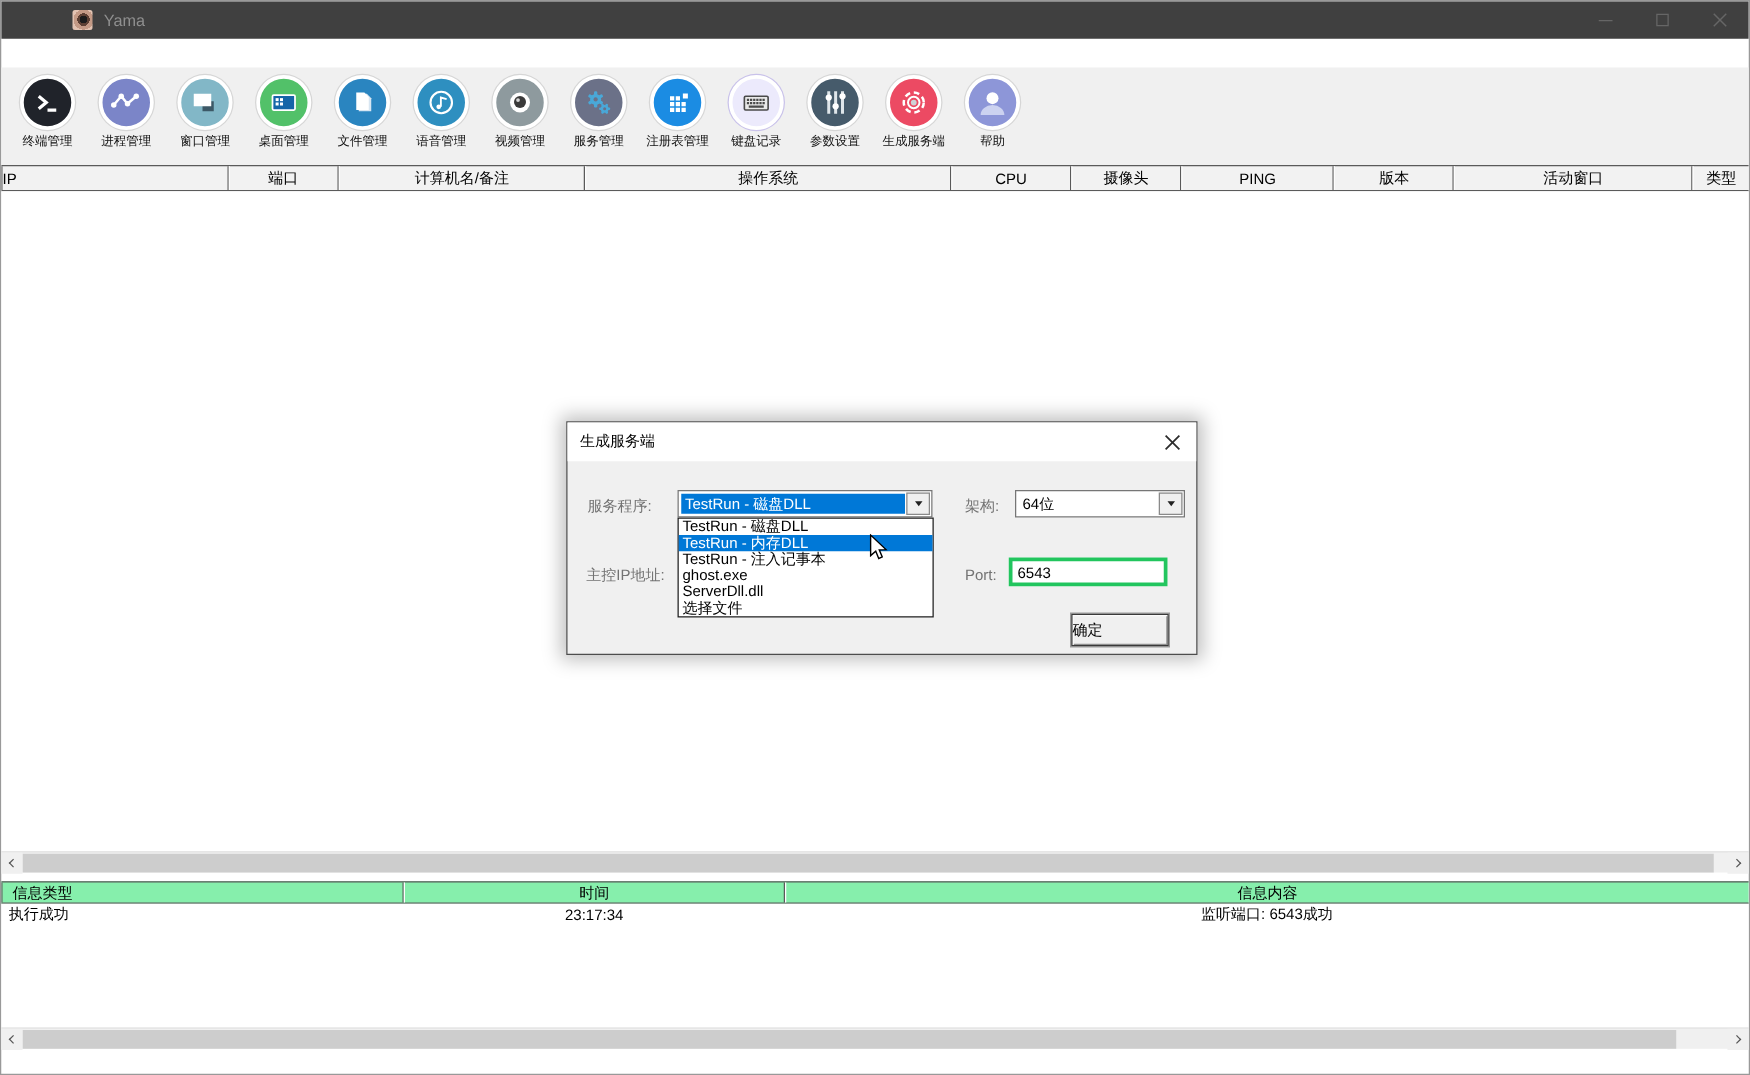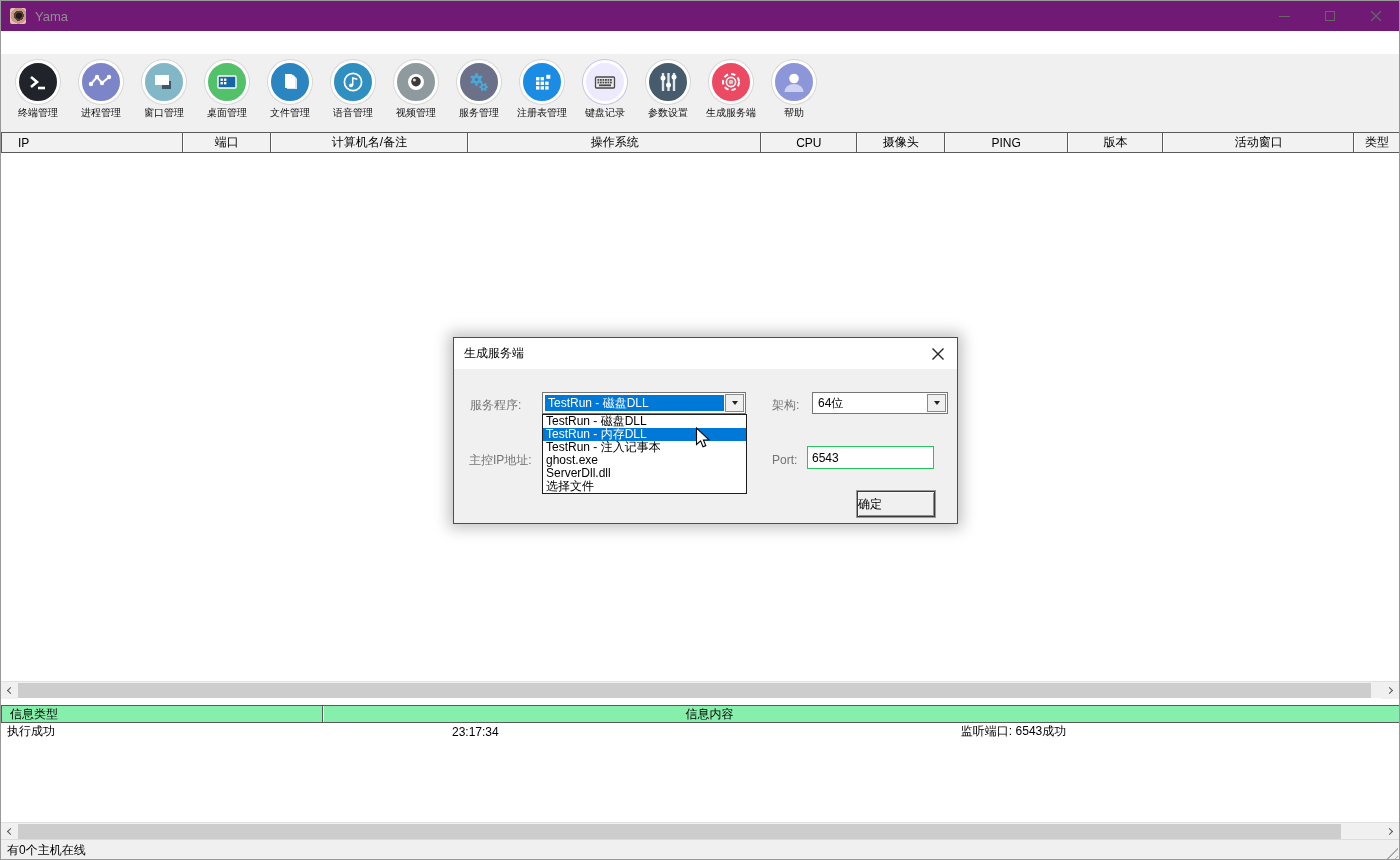--- a/index.html
+++ b/index.html
@@ -1,21 +1,21 @@
 <!DOCTYPE html>
 <html><head>
 <meta charset="utf-8">
 <style>
   * { margin:0; padding:0; box-sizing:border-box; }
   html,body { width:1400px; height:860px; }
   body { font-family:"Liberation Sans","DejaVu Sans",sans-serif; font-size:12px; color:#000; background:#fff; }
   .window { position:relative; width:1400px; height:860px; background:#fff; border:1px solid #999; overflow:hidden; }
 
   
-  .titlebar { position:absolute; left:0; top:0; width:100%; height:30px; background:#701a75; display:flex; align-items:center; }
+  .titlebar { position:absolute; left:0; top:0; width:100%; height:30px; background:#404040; display:flex; align-items:center;padding-left:48px; }
   .app-icon { width:16px; height:16px; margin-left:9px; border-radius:2px;
     background: radial-gradient(circle at 55% 48%, #1c1c1c 0 3px, #5d4034 3px 5px, #c49a86 5px 8px, #e3c3b2 8px); }
   .app-title { margin-left:9px; color:#8f8f8f; font-size:13px; }
   .winbtns { margin-left:auto; display:flex; height:30px; }
   .winbtn { width:46px; height:30px; display:flex; align-items:center; justify-content:center; cursor:default; }
   .glyph-min { width:11px; height:1px; background:#666; display:block; }
   .glyph-max { width:10px; height:10px; border:1px solid #666; display:block; }
 
   
   .menubar { position:absolute; left:0; top:30px; width:100%; height:22px; background:#fff; display:flex; align-items:center; border-bottom:1px solid #e8e8e8; }
@@ -23,21 +23,21 @@
 
   
   .toolbar { position:absolute; left:0; top:53px; width:100%; height:78px; background:#f0f0f0; display:flex; align-items:flex-start; padding:6px 0 0 12px; gap:13px; }
   .tool { display:flex; flex-direction:column; align-items:center; min-width:50px; cursor:default; }
   .tool-circle { width:44px; height:44px; border-radius:50%; border:3px solid #fff; box-shadow:0 0 0 1px #d6d6d6; display:flex; align-items:center; justify-content:center; }
   .tool-label { margin-top:2px; font-size:10px; white-space:nowrap; color:#111; }
 
   
   .grid-header { position:absolute; left:0; top:131px; width:100%; height:21px; display:flex; background:#f2f2f2; border-top:1px solid #5a5a5a; border-bottom:1px solid #5a5a5a; }
   .grid-header .cell { height:19px; border-right:1px solid #5a5a5a; border-left:1px solid #fdfdfd; display:flex; align-items:center; justify-content:center; overflow:hidden; }
-  .grid-header .cell.first { justify-content:flex-start; padding-left:16px; border-left:1px solid #5a5a5a; }
+  .grid-header .cell.first { justify-content:flex-start; padding-left:0; border-left:1px solid #5a5a5a; }
   .grid-body { position:absolute; left:0; top:152px; width:100%; height:528px; background:#fff; }
 
   
   .hscroll { position:absolute; left:0; width:100%; height:17px; background:#f0f0f0; }
   .hs1 { top:680px; border-top:1px solid #e2e2e2; }
   .hs2 { top:821px; border-top:1px solid #e2e2e2; }
   .sbtn { position:absolute; top:0; width:17px; height:17px; display:flex; align-items:center; justify-content:center; background:#f0f0f0; }
   .sbtn.left { left:0; } .sbtn.right { right:0; }
   .chev { width:5px; height:5px; border-left:1.6px solid #555; border-bottom:1.6px solid #555; display:block; }
   .chev.l { transform:rotate(45deg); margin-left:2px; }
@@ -68,21 +68,21 @@
   .dlg-close { position:absolute; right:11px; top:8px; width:16px; height:16px; display:flex; align-items:center; justify-content:center; }
   .lbl { position:absolute; font-size:12px; color:#737373; white-space:nowrap; }
   .combo { position:absolute; height:22px; background:#fff; border:1px solid #767676; }
   .combo .val { position:absolute; left:2px; top:2px; bottom:2px; right:21px; display:flex; align-items:center; padding-left:3px; white-space:nowrap; overflow:hidden; }
   .combo .val.sel { background:#0078d7; color:#fff; }
   .combo .drop { position:absolute; right:1px; top:1px; bottom:1px; width:19px; background:#f0f0f0; border:1px solid #8a8a8a; display:flex; align-items:center; justify-content:center; }
   .tri { width:0; height:0; border-left:3.5px solid transparent; border-right:3.5px solid transparent; border-top:4.5px solid #222; }
   .listbox { position:absolute; left:88px; top:76px; width:205px; background:#fff; border:1px solid #1c1c1c; z-index:5; }
   .listbox .li { height:13px; line-height:13px; padding-left:3px; white-space:nowrap; font-size:12px; }
   .listbox .li.hl { background:#0078d7; color:#fff; }
-  .txt { position:absolute; height:23px; border:1px solid #22c55e; background:#fff; font-family:inherit; font-size:12px; padding-left:4px; }
+  .txt { position:absolute; height:23px; border:3px solid #22c55e; background:#fff; font-family:inherit; font-size:12px; padding-left:4px; }
   .okbtn { position:absolute; left:403px; top:153px; width:78px; height:26px; background:#f0f0f0; border:1px solid #3a3a3a;
     box-shadow:inset 1px 1px 0 #fbfbfb, inset -1px -1px 0 #8f8f8f, 0 0 0 1px #9a9a9a; display:flex; align-items:center; justify-content:flex-start; font-size:12px; }
 
   .cursor { position:absolute; left:694px; top:426px; z-index:9; }
 </style>
 </head>
 <body>
 
 <div class="window">
 
@@ -295,44 +295,41 @@
     <div class="sbtn left">
         <span class="chev l"></span>
       </div>
     <div class="sbtn right">
         <span class="chev r"></span>
       </div>
   </div>
 
   <div class="msg-header">
     <div class="cell first" style="width:322px">信息类型</div>
+    <div class="cell" style="width:306px">时间</div>
     <div class="cell" style="width:772px; border-right:none">信息内容</div>
   </div>
   <div class="msg-body">
     <div class="msg-row">
       <div class="cell first" style="width:322px">执行成功</div>
       <div class="cell" style="width:306px">23:17:34</div>
       <div class="cell" style="width:772px">监听端口: 6543成功</div>
     </div>
   </div>
 
   <div class="hscroll hs2">
     <div class="sthumb"></div>
     <div class="sbtn left">
         <span class="chev l"></span>
       </div>
     <div class="sbtn right">
         <span class="chev r"></span>
       </div>
   </div>
 
-  <div class="statusbar">
-    <span>有0个主机在线</span>
-    <div class="grip"></div>
-  </div>
 
   <div class="dialog">
     <div class="dlg-title">
       <span>生成服务端</span>
       <div class="dlg-close">
         <svg width="14" height="14">
             <line x1="1.5" y1="1.5" x2="12.5" y2="12.5" stroke="#2b2b2b" stroke-width="1.4"></line>
             <line x1="12.5" y1="1.5" x2="1.5" y2="12.5" stroke="#2b2b2b" stroke-width="1.4"></line>
           </svg>
       </div>

